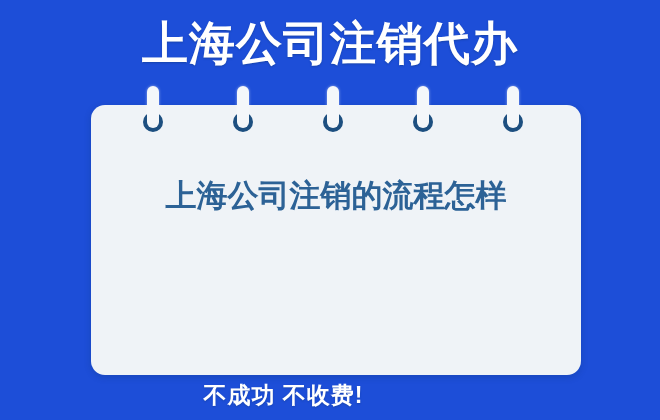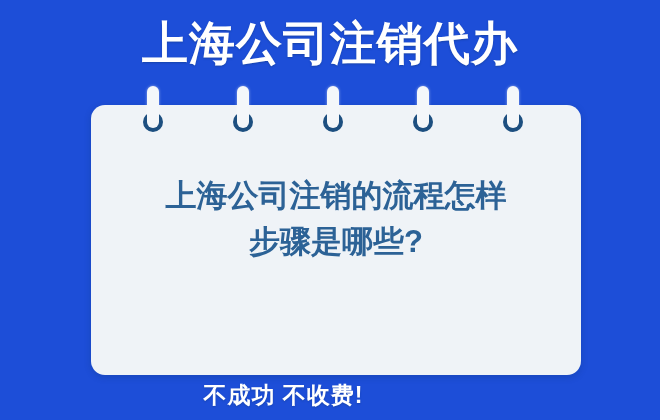--- a/index.html
+++ b/index.html
@@ -125,21 +125,20 @@
 </head>
 <body>
 
 <div id="poster">
 
   <div id="title">上海公司注销代办</div>
 
   <div id="card">
     <div id="headline">
       <span class="hl">上海公司注销的流程怎样</span>
-      <span class="hl">步骤是哪些?</span>
     </div>
   </div>
 
   <div class="ring" style="left:143px">
     <div class="bar"></div>
     <div class="donut"></div>
     <div class="cap"></div>
   </div>
   <div class="ring" style="left:233px">
     <div class="bar"></div>

